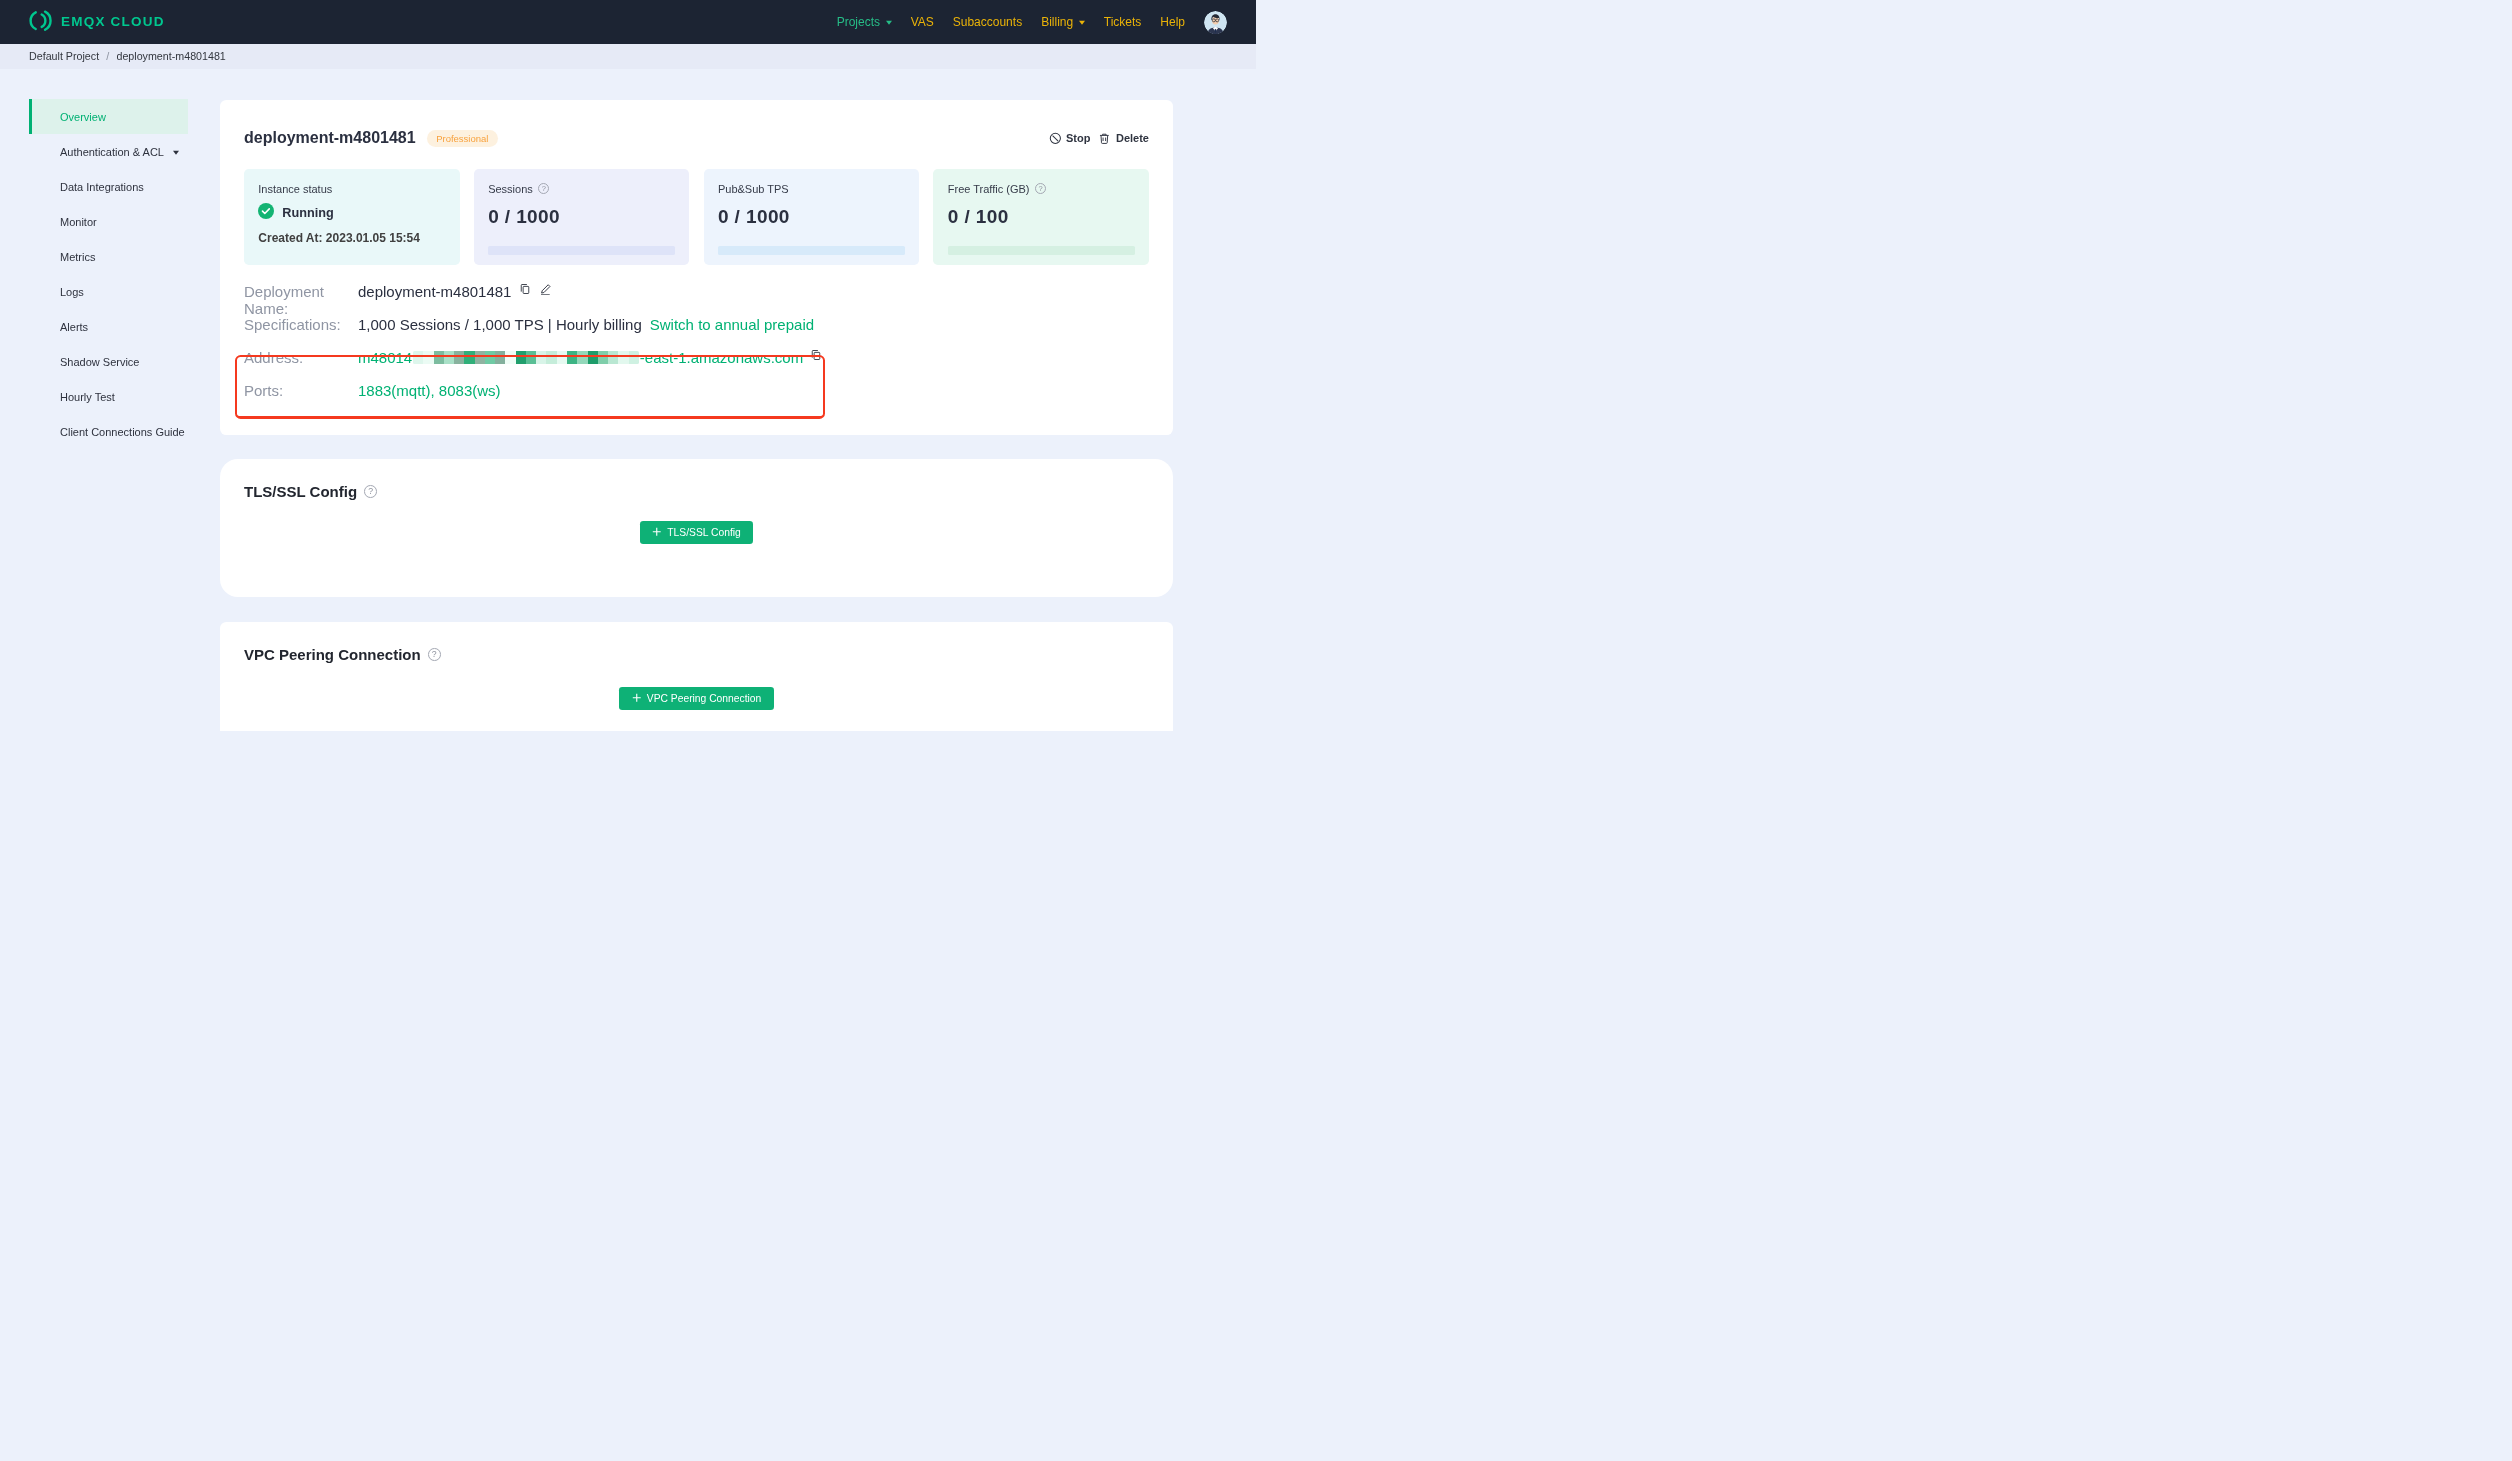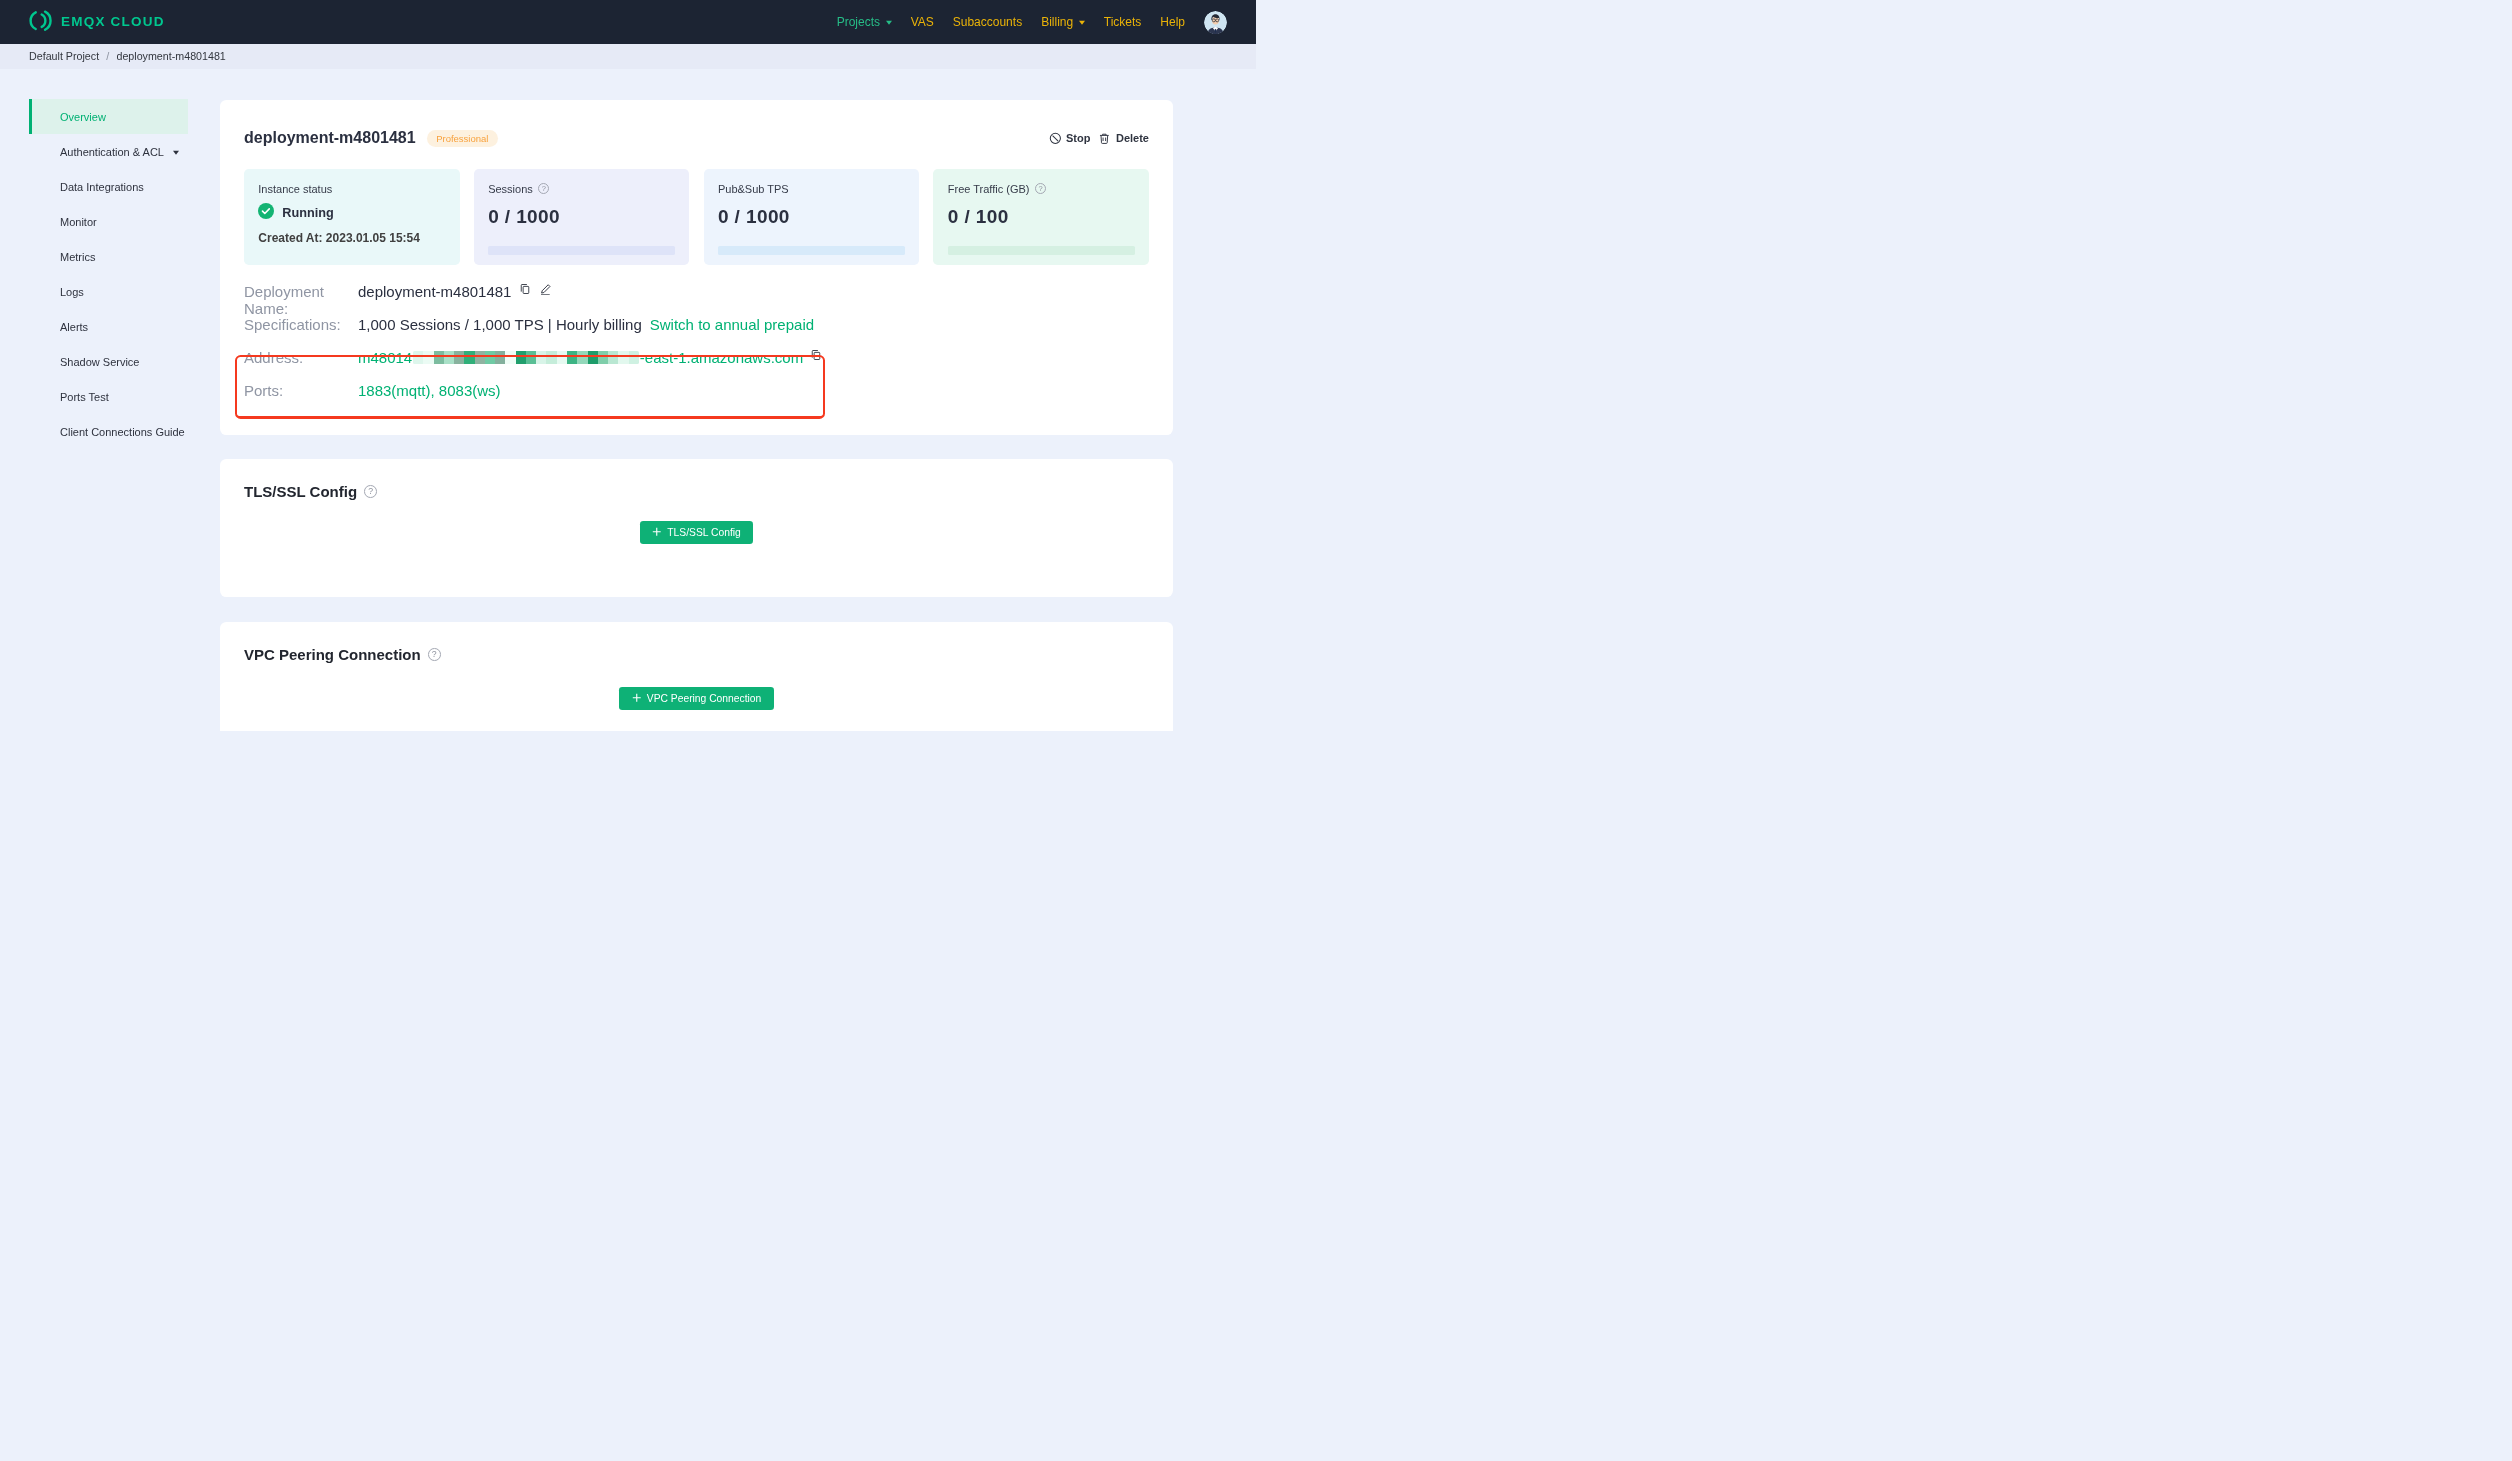--- a/index.html
+++ b/index.html
@@ -87,21 +87,21 @@
                    border-bottom-width:3.2px; }
 
   
   .help{ width:11px; height:11px; border:0.8px solid #a4a8b3; border-radius:50%;
          display:inline-flex; align-items:center; justify-content:center;
          color:#8d919c; cursor:pointer; flex:none; }
   .help::after{ content:"?"; font-size:7.5px; line-height:1; }
 
   
   .card-section{ padding:20.7px 24px; margin-top:24px; }
-  .card-tls{ height:138px; }
+  .card-tls{ height:138px;border-radius:18px; }
   .card-vpc{ height:143px; margin-top:24.6px; }
   .section-title-row{ display:flex; align-items:center; gap:7.2px; height:24px; }
   .section-title{ font-size:15px; font-weight:bold; color:#22262f; }
   .section-title-row .help{ width:12.7px; height:12.7px; }
   .section-title-row .help::after{ font-size:8.7px; }
   .btn-wrap{ text-align:center; }
   .btn-wrap.tls{ margin-top:17.5px; }
   .btn-wrap.vpc{ margin-top:20.7px; }
   .green-btn{ display:inline-flex; align-items:center; gap:5.6px; background:#0eb176; color:#fff;
               font-size:10.3px; border:none; border-radius:3.2px; height:23px; padding:0 12.7px;
@@ -188,21 +188,21 @@
   <div class="side-item">
     <span>Logs</span>
   </div>
   <div class="side-item">
     <span>Alerts</span>
   </div>
   <div class="side-item">
     <span>Shadow Service</span>
   </div>
   <div class="side-item">
-    <span>Ports Test</span>
+    <span>Hourly Test</span>
   </div>
   <div class="side-item">
     <span>Client Connections Guide</span>
   </div>
 </div>
 
 <div class="main">
 
   <div class="card card-overview">
     <div class="title-row">

